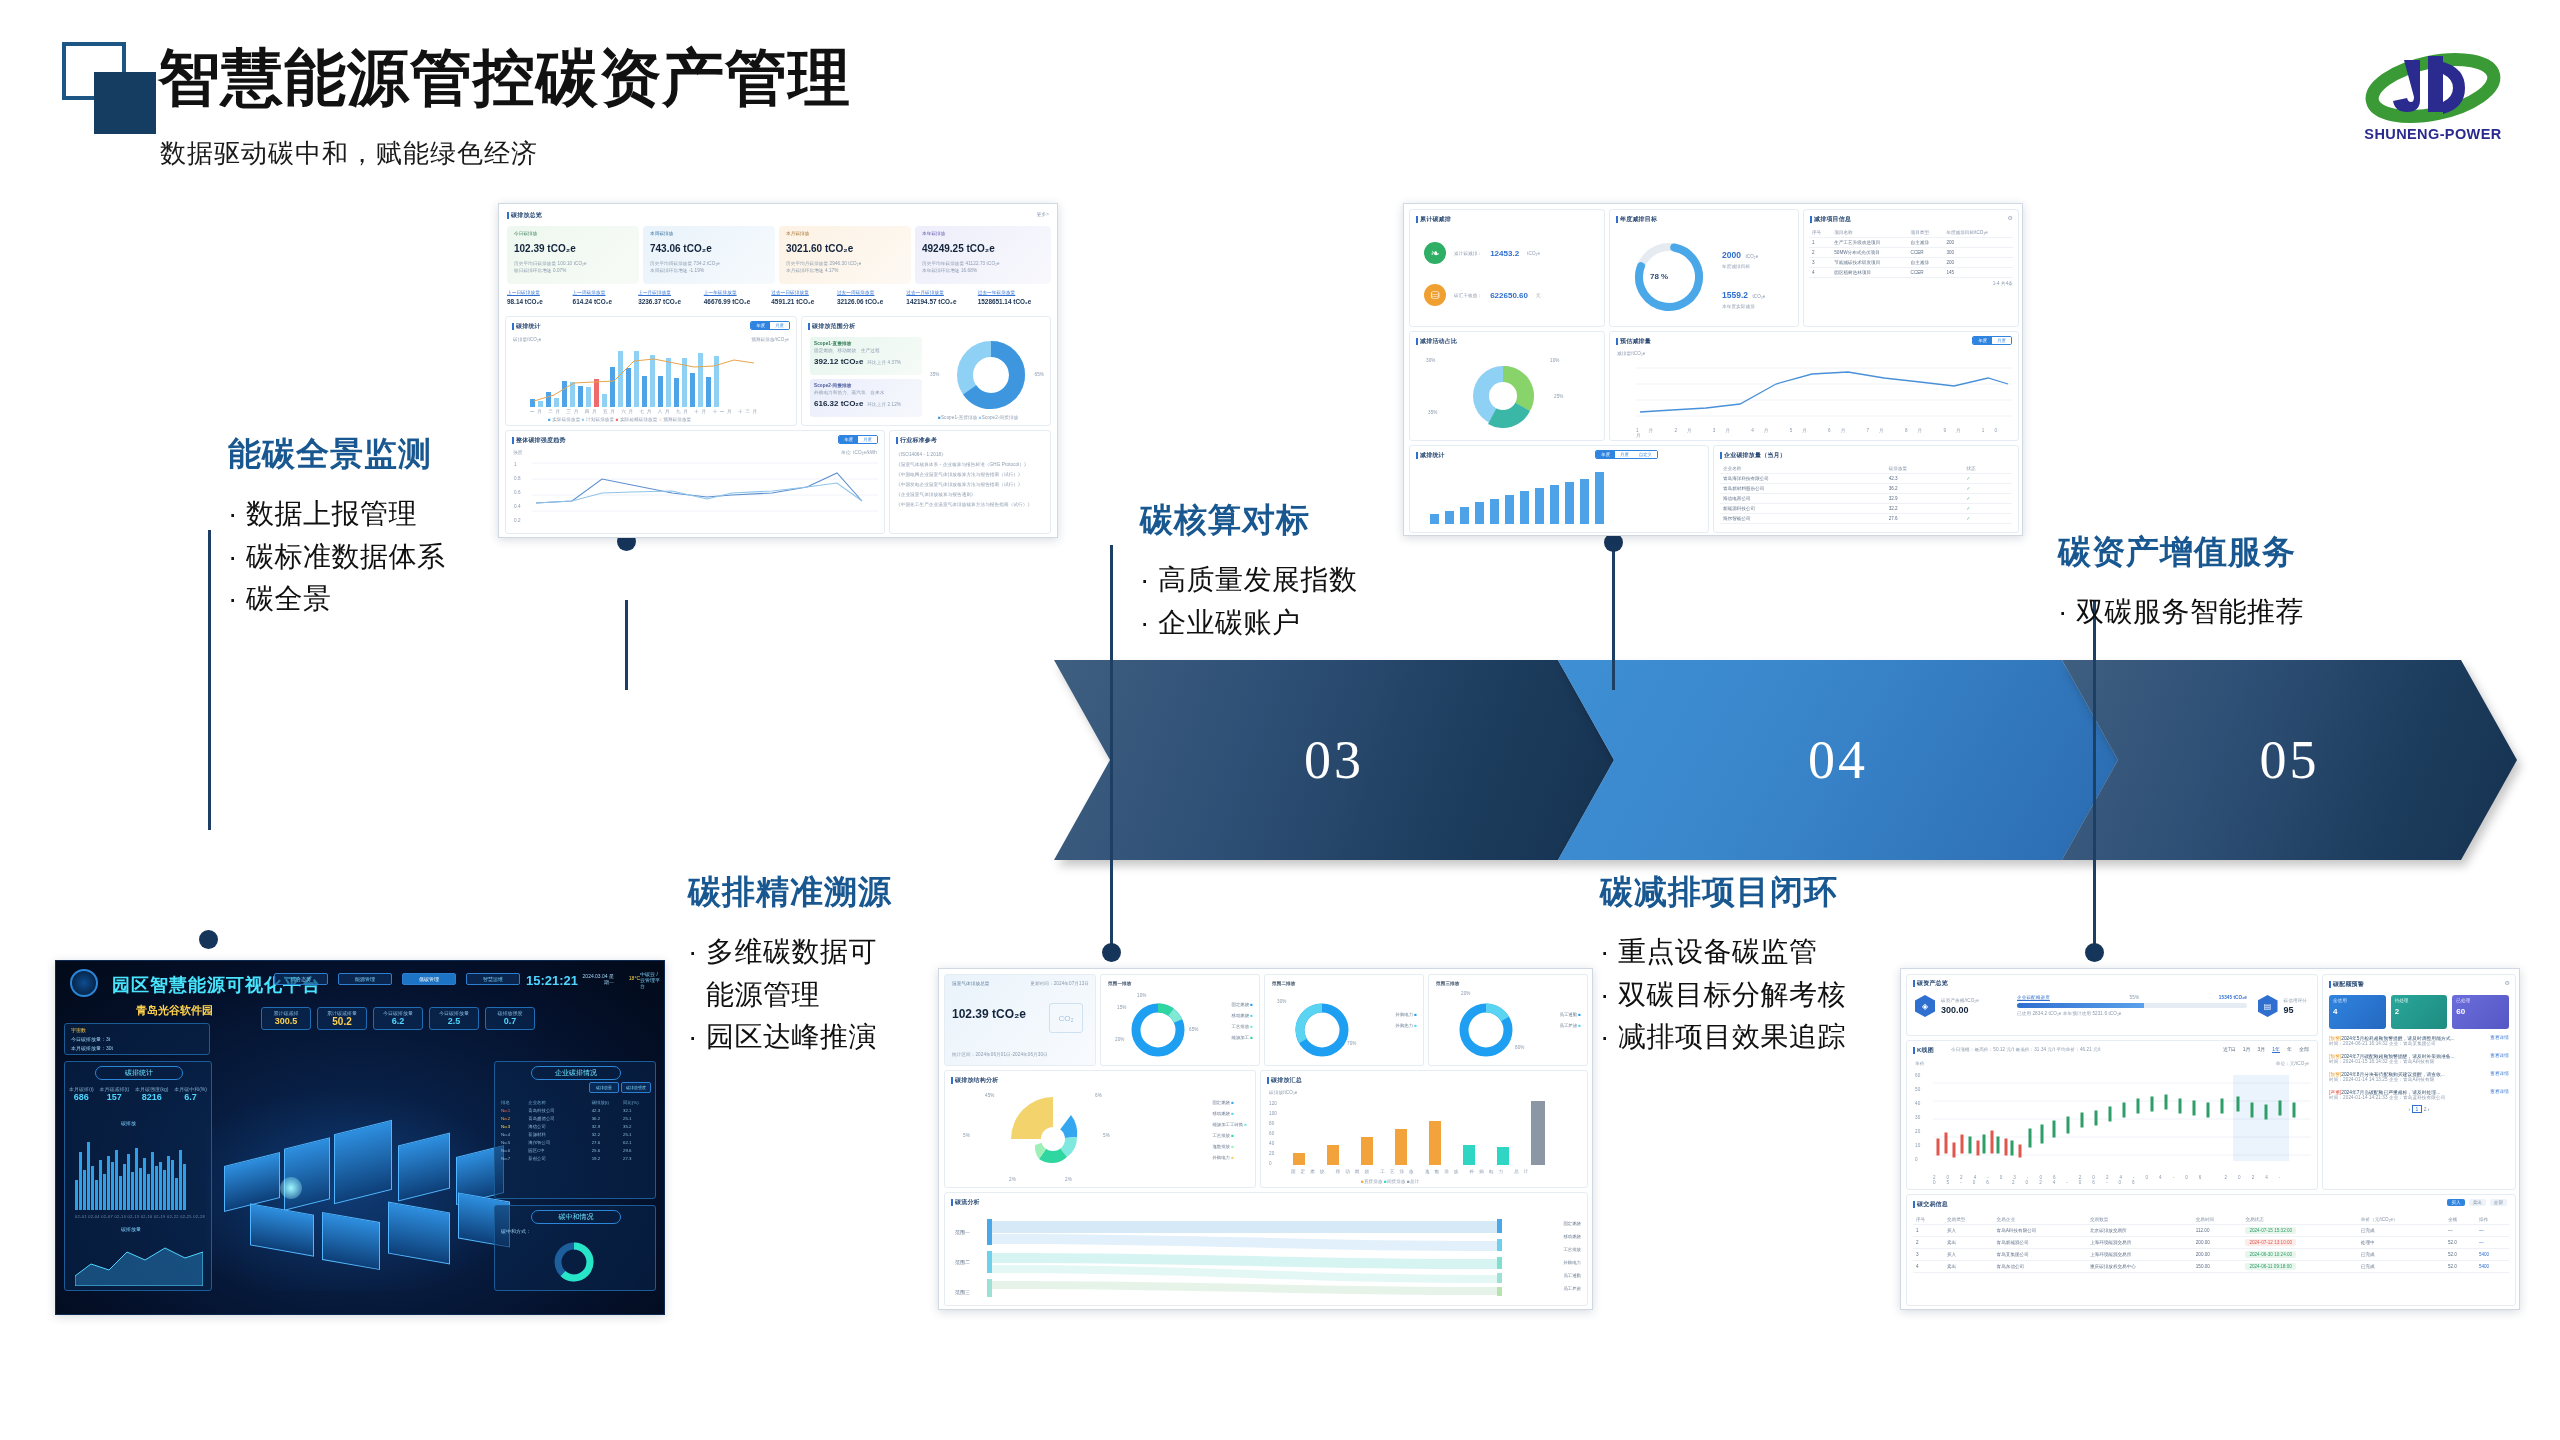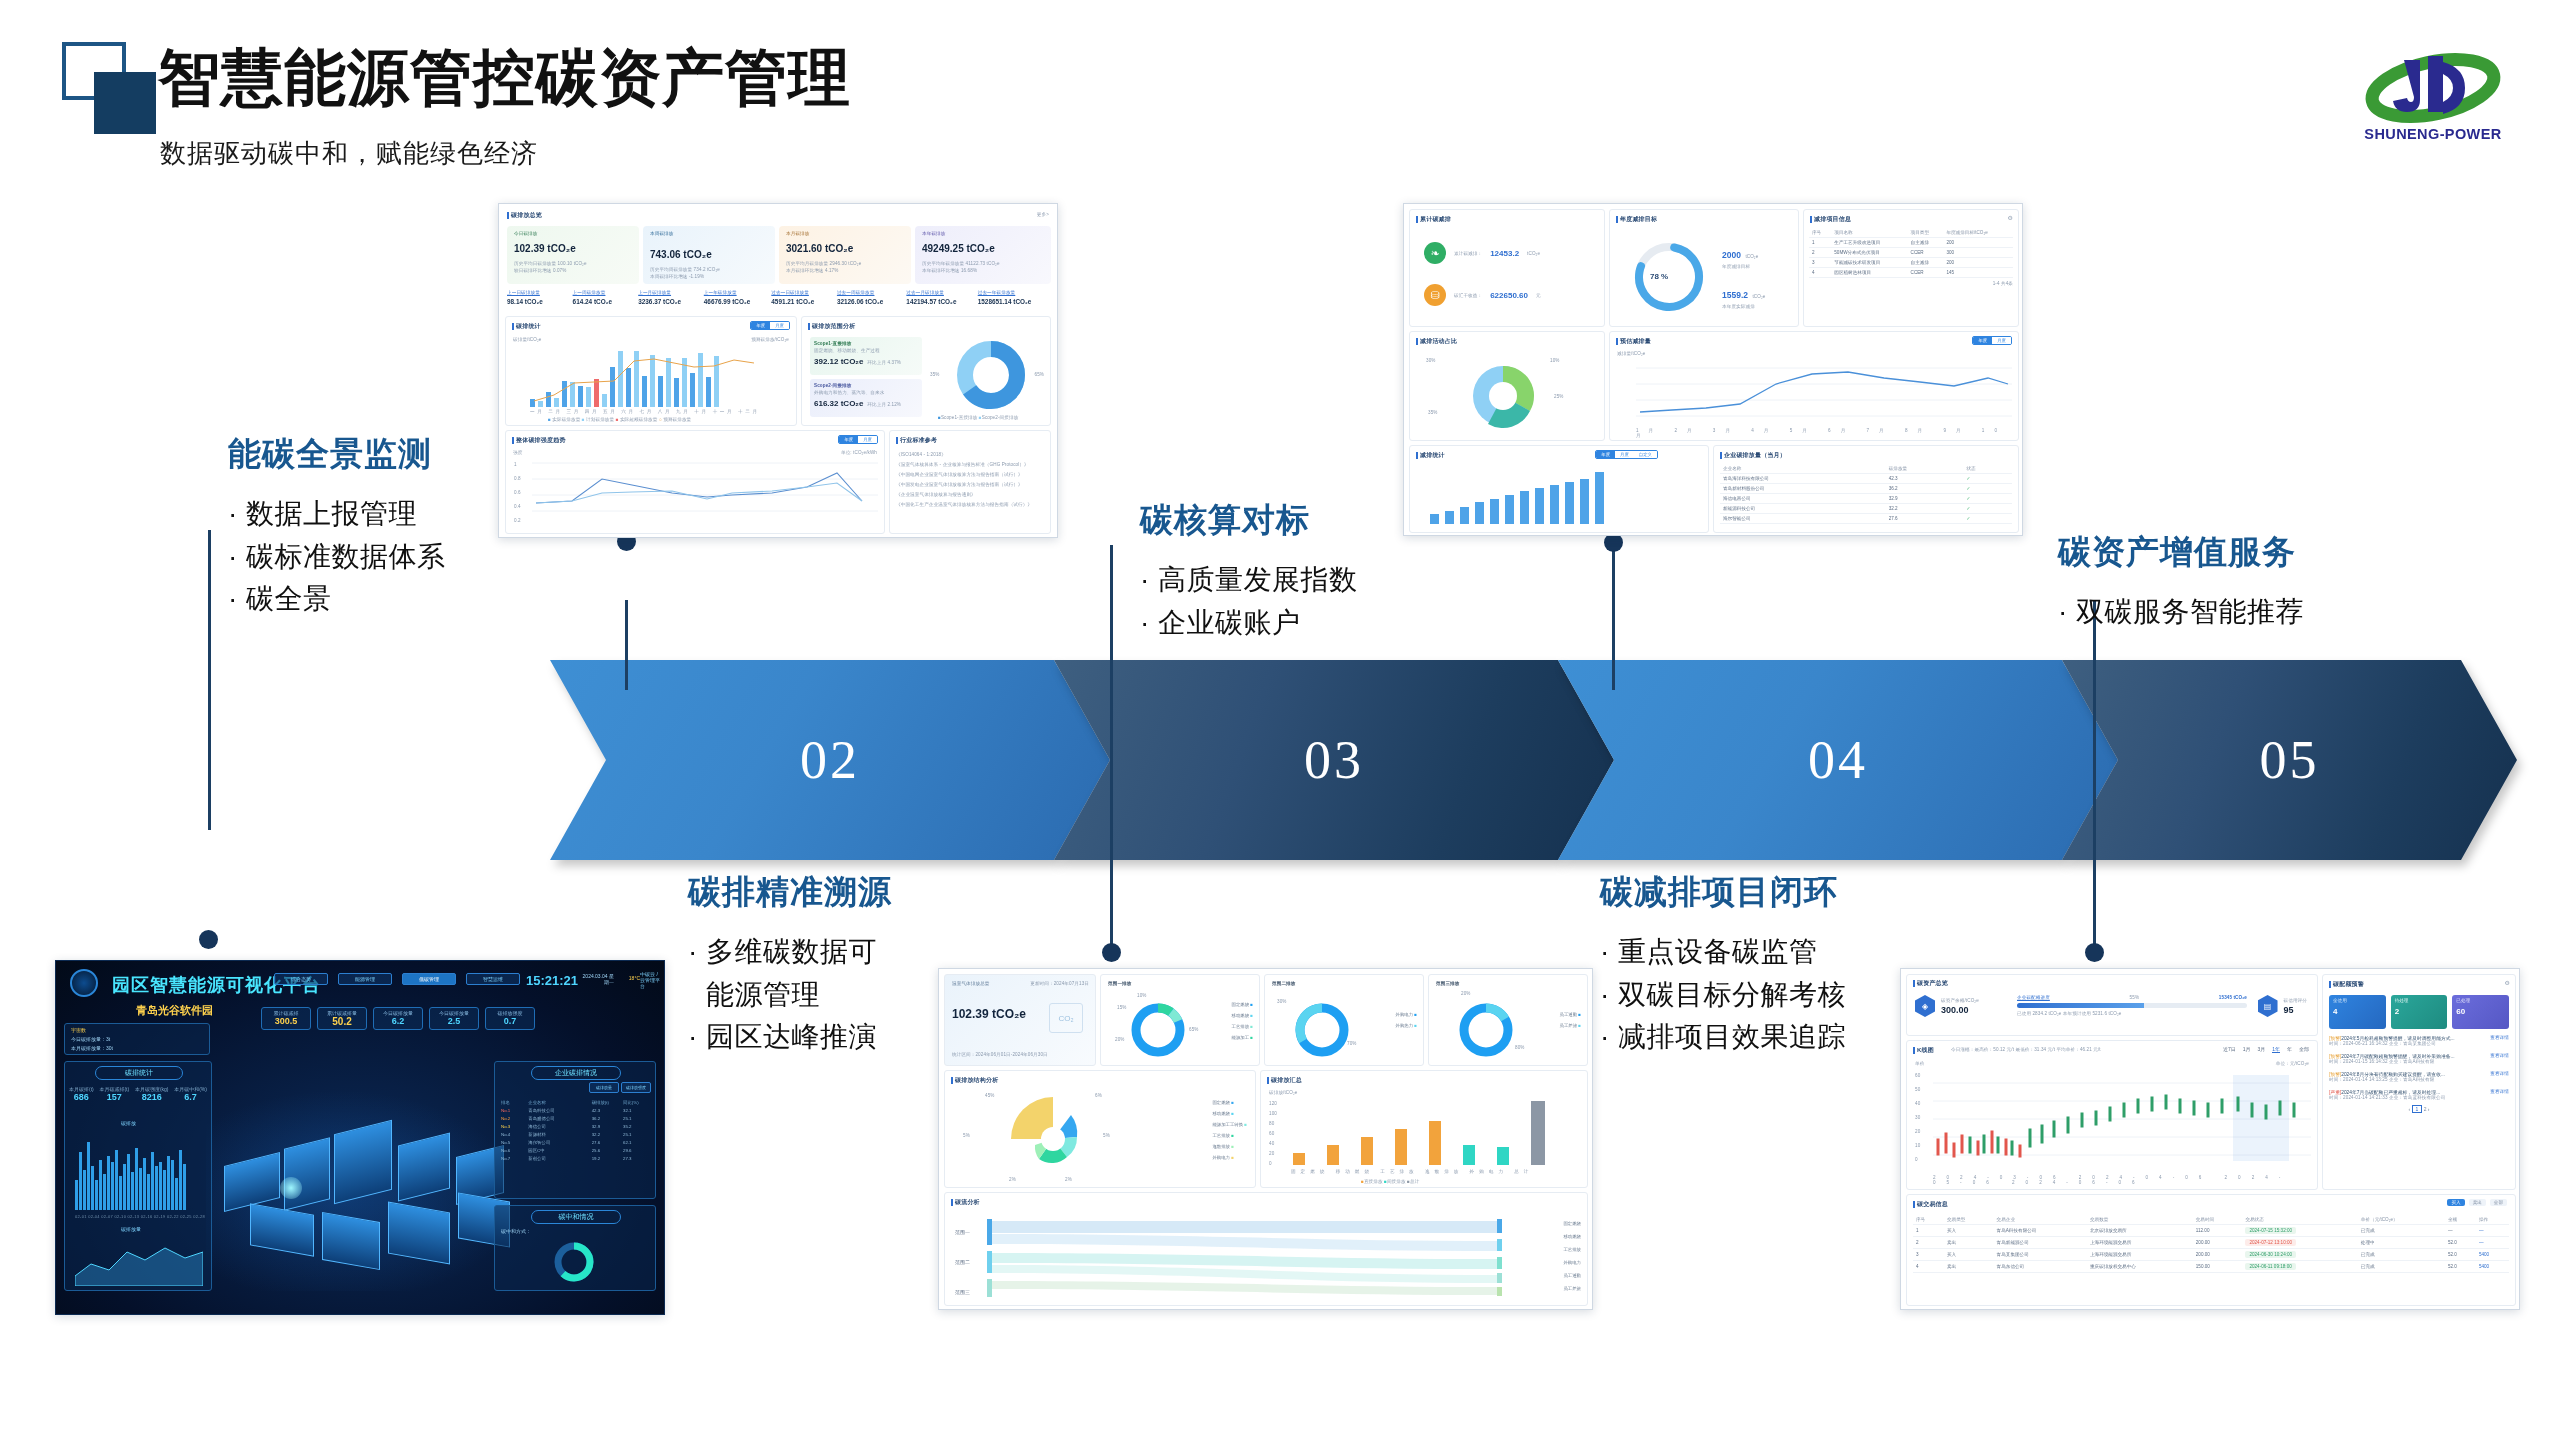--- a/index.html
+++ b/index.html
@@ -110,24 +110,20 @@
     <svg width="150" height="90" viewBox="0 0 150 90">
       <ellipse cx="75" cy="46" rx="62" ry="26" fill="none" stroke="#3a9a35" stroke-width="13" transform="rotate(-12 75 46)"></ellipse>
       <path d="M46 18 h16 v40 q0 12 -13 12 q-12 0 -14 -11 l14 -3 q1 4 4 4 q3 0 3 -5 z" fill="#2a2a8f"></path>
       <path d="M70 14 h15 v56 h-15 z" fill="#2a2a8f"></path>
       <path d="M85 20 q22 6 22 26 q0 20 -22 26 v-12 q10 -5 10 -14 q0 -9 -10 -14 z" fill="#2a2a8f"></path>
     </svg>
     <div class="logo-word">SHUNENG-POWER</div>
   </div>
 
   <div class="ribbon">
-    <div class="chev" style="left:504px;width:560px">
-      <div class="body light"></div>
-      <div class="num">02</div>
-    </div>
     <div class="chev" style="left:1008px;width:560px">
       <div class="body dark"></div>
       <div class="num">03</div>
     </div>
     <div class="chev" style="left:1512px;width:560px">
       <div class="body light"></div>
       <div class="num">04</div>
     </div>
     <div class="chev" style="left:2016px;width:455px">
       <div class="body dark"></div>
@@ -188,21 +184,21 @@
     <div class="tiny" style="position:absolute;right:8px;top:8px">更多&gt;</div>
 
     <div class="kt" style="left:8px;top:22px;width:132px;height:58px;background:linear-gradient(135deg,#eef8ef,#f7fbf6)">
       <div class="tiny" style="color:#2f7a52">今日碳排放</div>
       <div class="kpi-v" style="margin-top:7px">102.39 tCO₂e</div>
       <div class="tiny" style="margin-top:7px">历史平均日碳排放量 100.10 tCO₂e</div>
       <div class="tiny" style="margin-top:2px">较日碳排环比增速 0.07%</div>
     </div>
     <div class="kt" style="left:144px;top:22px;width:132px;height:58px;background:linear-gradient(135deg,#e9f3fb,#f6fafd)">
       <div class="tiny" style="color:#2b6796">本周碳排放</div>
-      <div class="kpi-v" style="margin-top:13px">743.06 tCO₂e</div>
+      <div class="kpi-v" style="margin-top:7px">743.06 tCO₂e</div>
       <div class="tiny" style="margin-top:7px">历史平均周碳排放量 734.2 tCO₂e</div>
       <div class="tiny" style="margin-top:2px">本周碳排环比增速 -1.19%</div>
     </div>
     <div class="kt" style="left:280px;top:22px;width:132px;height:58px;background:linear-gradient(135deg,#fdf2e4,#fdf9f3)">
       <div class="tiny" style="color:#a06a2a">本月碳排放</div>
       <div class="kpi-v" style="margin-top:7px">3021.60 tCO₂e</div>
       <div class="tiny" style="margin-top:7px">历史平均月碳排放量 2946.30 tCO₂e</div>
       <div class="tiny" style="margin-top:2px">本月碳排环比增速 4.17%</div>
     </div>
     <div class="kt" style="left:416px;top:22px;width:136px;height:58px;background:linear-gradient(135deg,#eeeefb,#f8f8fd)">

